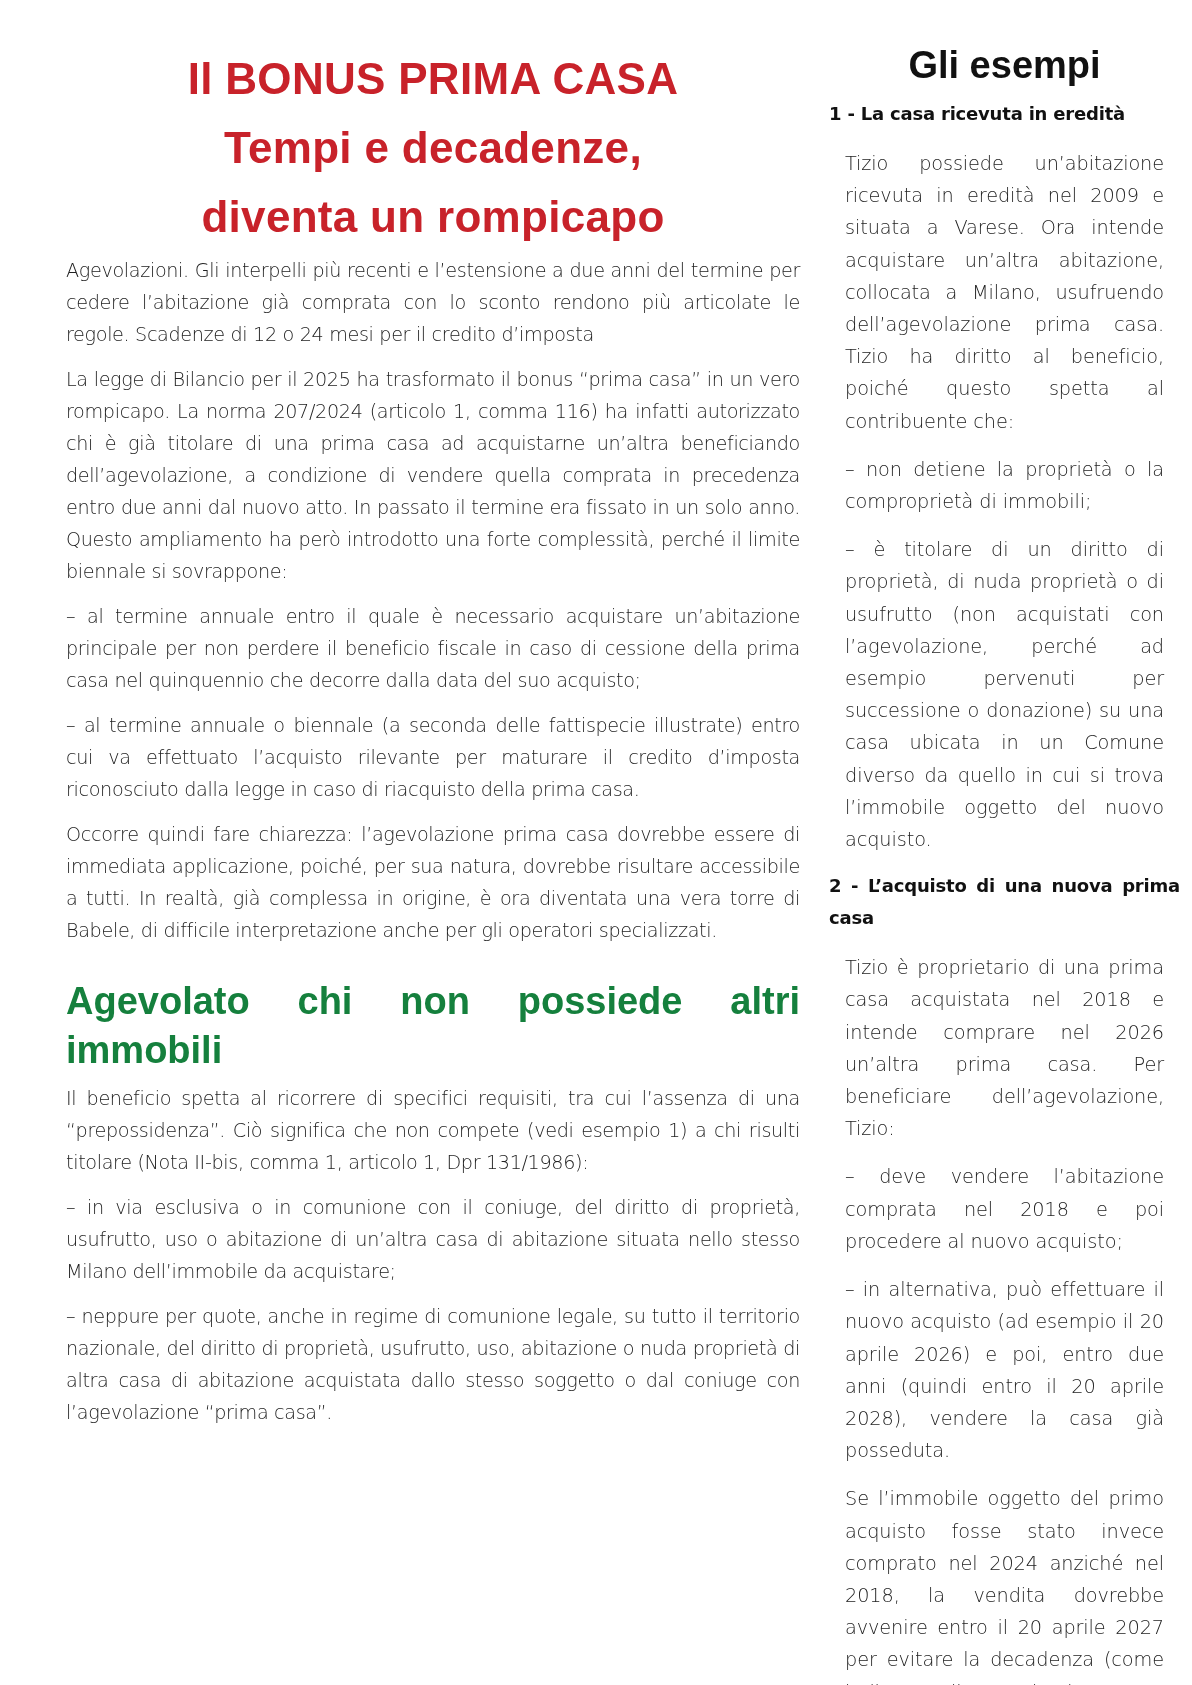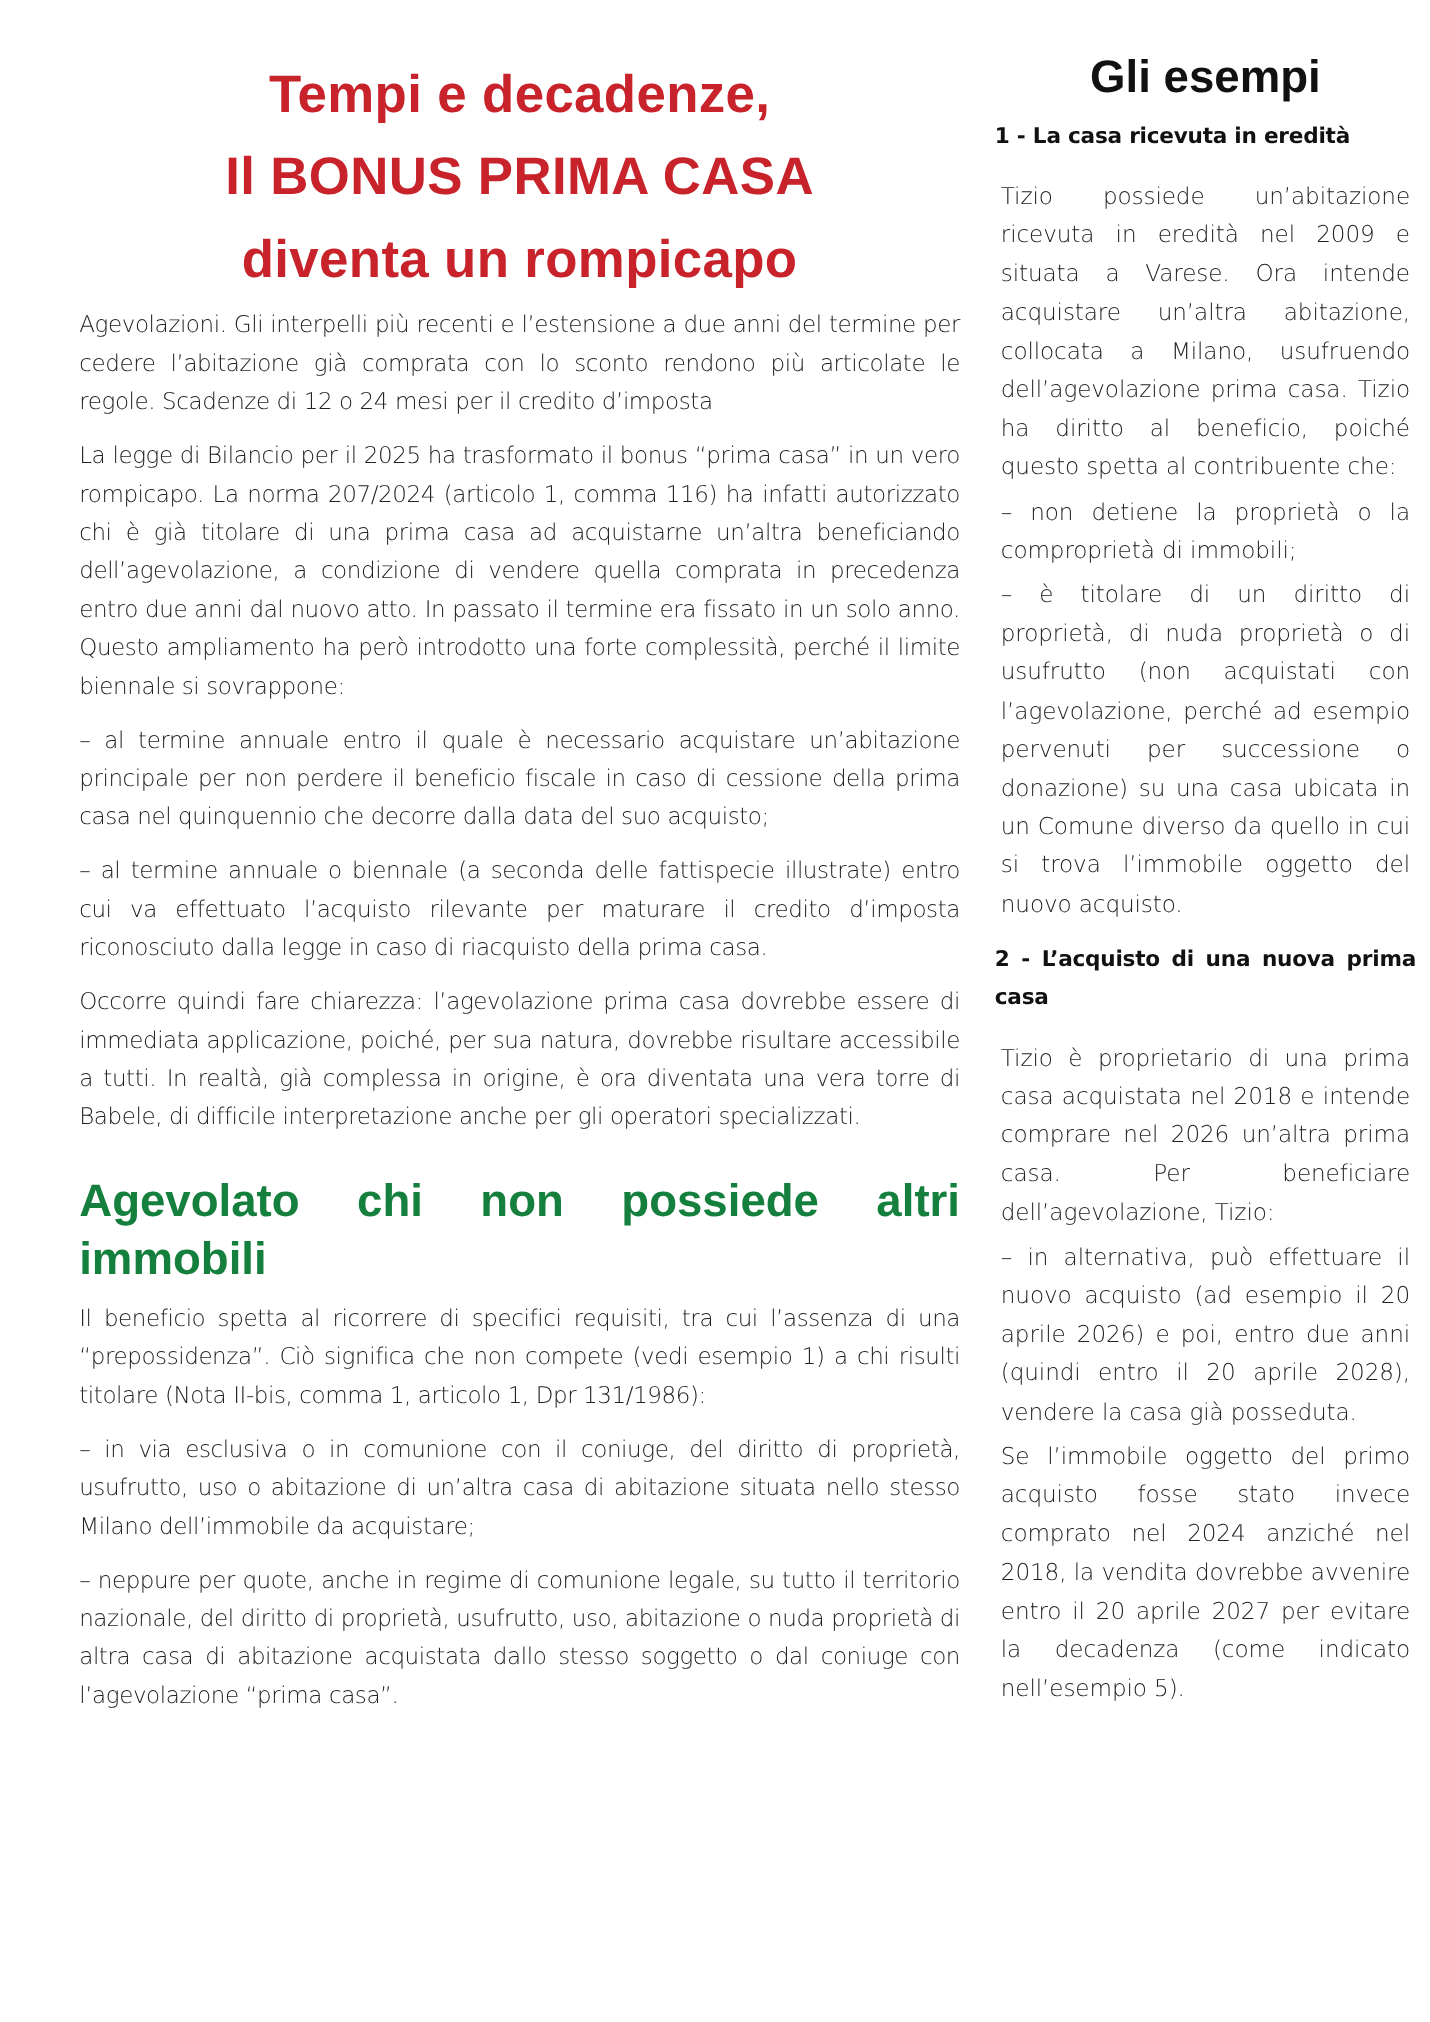--- a/index.html
+++ b/index.html
@@ -34,31 +34,31 @@
     margin: 0 0 8px 0; text-align: center;
     font-family: "Liberation Sans", sans-serif; font-weight: bold;
     font-size: 38px; line-height: 50px; color: #111;
   }
   h3.example {
     margin: 4px 0 18px 0; font-family: "DejaVu Sans", sans-serif;
     font-weight: bold; font-size: 18px; line-height: 32px;
     text-align: justify; color: #111; letter-spacing: -0.2px;
   }
   .right-col p.body {
-    font-size: 19.3px; line-height: 32.2px; margin: 5px; letter-spacing: -0.1px;
+    font-size: 19.3px; line-height: 32.2px; margin: 16px; letter-spacing: -0.1px;
   }
   .right-col p.body.gap { margin-bottom: 14px; }
 </style>
 </head>
 <body>
 
 <div class="left-col">
   <h1 class="main-title">
+    <span>Il BONUS PRIMA CASA</span>
     <span>Tempi e decadenze,</span>
-    <span>Il BONUS PRIMA CASA</span>
     <span>diventa un rompicapo</span>
   </h1>
   <p class="body">Agevolazioni. Gli interpelli più recenti e l’estensione a due anni del termine per cedere l’abitazione già comprata con lo sconto rendono più articolate le regole. Scadenze di 12 o 24 mesi per il credito d’imposta</p>
   <p class="body">La legge di Bilancio per il 2025 ha trasformato il bonus “prima casa” in un vero rompicapo. La norma 207/2024 (articolo 1, comma 116) ha infatti autorizzato chi è già titolare di una prima casa ad acquistarne un’altra beneficiando dell’agevolazione, a condizione di vendere quella comprata in precedenza entro due anni dal nuovo atto. In passato il termine era fissato in un solo anno. Questo ampliamento ha però introdotto una forte complessità, perché il limite biennale si sovrappone:</p>
   <p class="body">– al termine annuale entro il quale è necessario acquistare un’abitazione principale per non perdere il beneficio fiscale in caso di cessione della prima casa nel quinquennio che decorre dalla data del suo acquisto;</p>
   <p class="body">– al termine annuale o biennale (a seconda delle fattispecie illustrate) entro cui va effettuato l’acquisto rilevante per maturare il credito d’imposta riconosciuto dalla legge in caso di riacquisto della prima casa.</p>
   <p class="body">Occorre quindi fare chiarezza: l’agevolazione prima casa dovrebbe essere di immediata applicazione, poiché, per sua natura, dovrebbe risultare accessibile a tutti. In realtà, già complessa in origine, è ora diventata una vera torre di Babele, di difficile interpretazione anche per gli operatori specializzati.</p>
 
   <h2 class="section">Agevolato chi non possiede altri immobili</h2>
   <p class="body">Il beneficio spetta al ricorrere di specifici requisiti, tra cui l’assenza di una “prepossidenza”. Ciò significa che non compete (vedi esempio 1) a chi risulti titolare (Nota II-bis, comma 1, articolo 1, Dpr 131/1986):</p>
@@ -72,16 +72,17 @@
   <div>
     <h3 class="example">1 - La casa ricevuta in eredità</h3>
     <p class="body">Tizio possiede un’abitazione ricevuta in eredità nel 2009 e situata a Varese. Ora intende acquistare un’altra abitazione, collocata a Milano, usufruendo dell’agevolazione prima casa. Tizio ha diritto al beneficio, poiché questo spetta al contribuente che:</p>
     <p class="body">– non detiene la proprietà o la comproprietà di immobili;</p>
     <p class="body gap">– è titolare di un diritto di proprietà, di nuda proprietà o di usufrutto (non acquistati con l’agevolazione, perché ad esempio pervenuti per successione o donazione) su una casa ubicata in un Comune diverso da quello in cui si trova l’immobile oggetto del nuovo acquisto.</p>
   </div>
 
   <div>
     <h3 class="example">2 - L’acquisto di una nuova prima casa</h3>
     <p class="body">Tizio è proprietario di una prima casa acquistata nel 2018 e intende comprare nel 2026 un’altra prima casa. Per beneficiare dell’agevolazione, Tizio:</p>
+    <p class="body">– deve vendere l’abitazione comprata nel 2018 e poi procedere al nuovo acquisto;</p>
     <p class="body">– in alternativa, può effettuare il nuovo acquisto (ad esempio il 20 aprile 2026) e poi, entro due anni (quindi entro il 20 aprile 2028), vendere la casa già posseduta.</p>
     <p class="body">Se l’immobile oggetto del primo acquisto fosse stato invece comprato nel 2024 anziché nel 2018, la vendita dovrebbe avvenire entro il 20 aprile 2027 per evitare la decadenza (come indicato nell’esempio 5).</p>
   </div>
 </div>
 
 </body></html>

